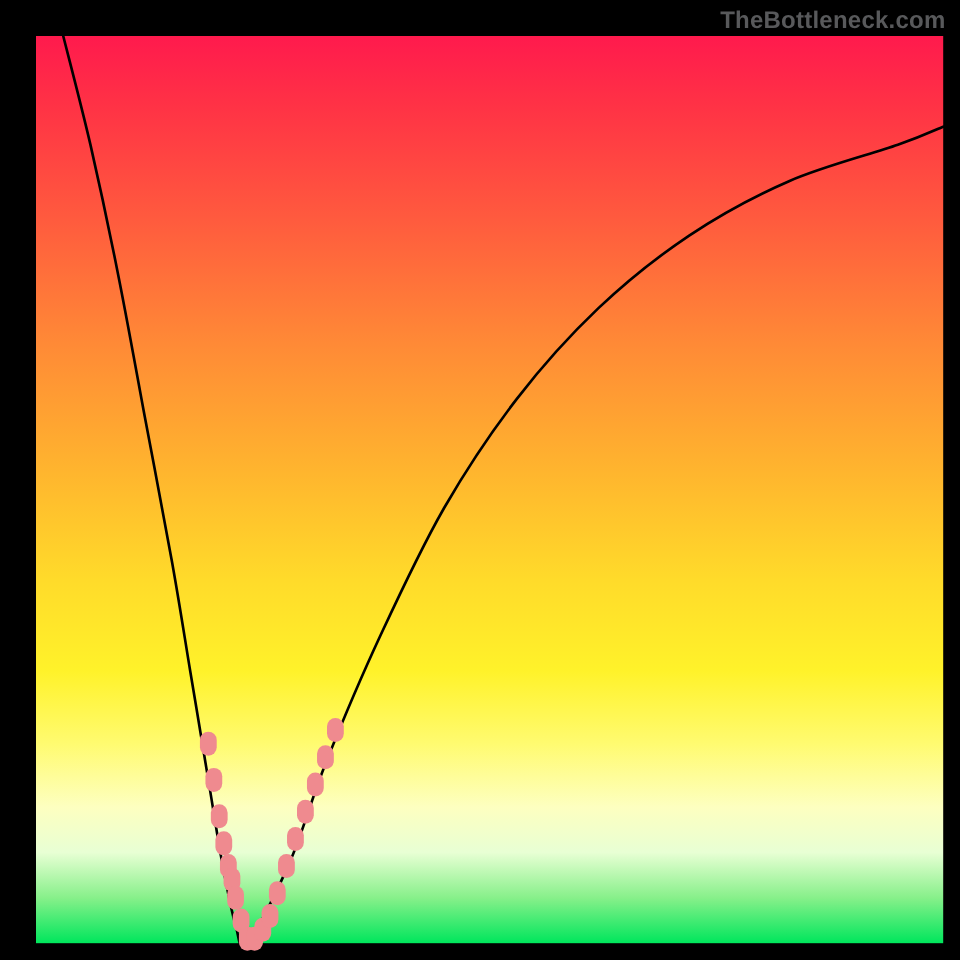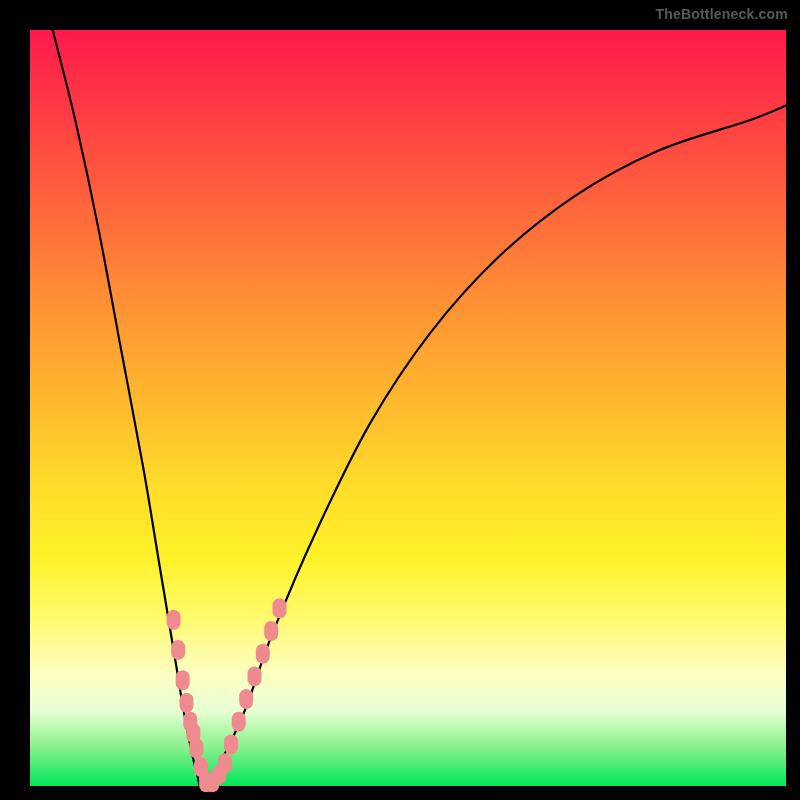--- a/index.html
+++ b/index.html
@@ -36,21 +36,21 @@
       #e8ffd4 90%,
       #87f08a 95%,
       #00e65c 100%
     );
   }
   .watermark {
     position: absolute;
     top: 6px;
     right: 12px;
     font-family: Arial, Helvetica, sans-serif;
-    font-size: 14px;
+    font-size: 20px;
     font-weight: 600;
     color: #58595b;
     letter-spacing: 0.2px;
     user-select: none;
   }
   svg.overlay {
     position: absolute;
     left: 30px;
     top: 30px;
     width: 756px;

